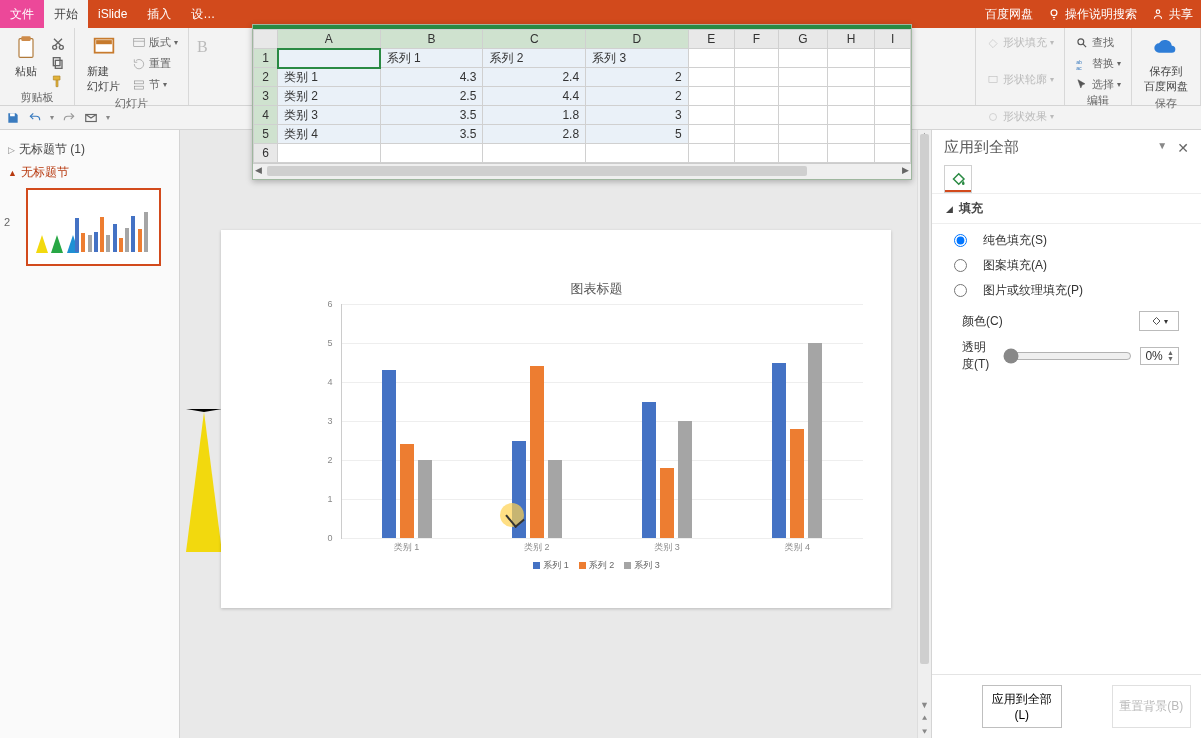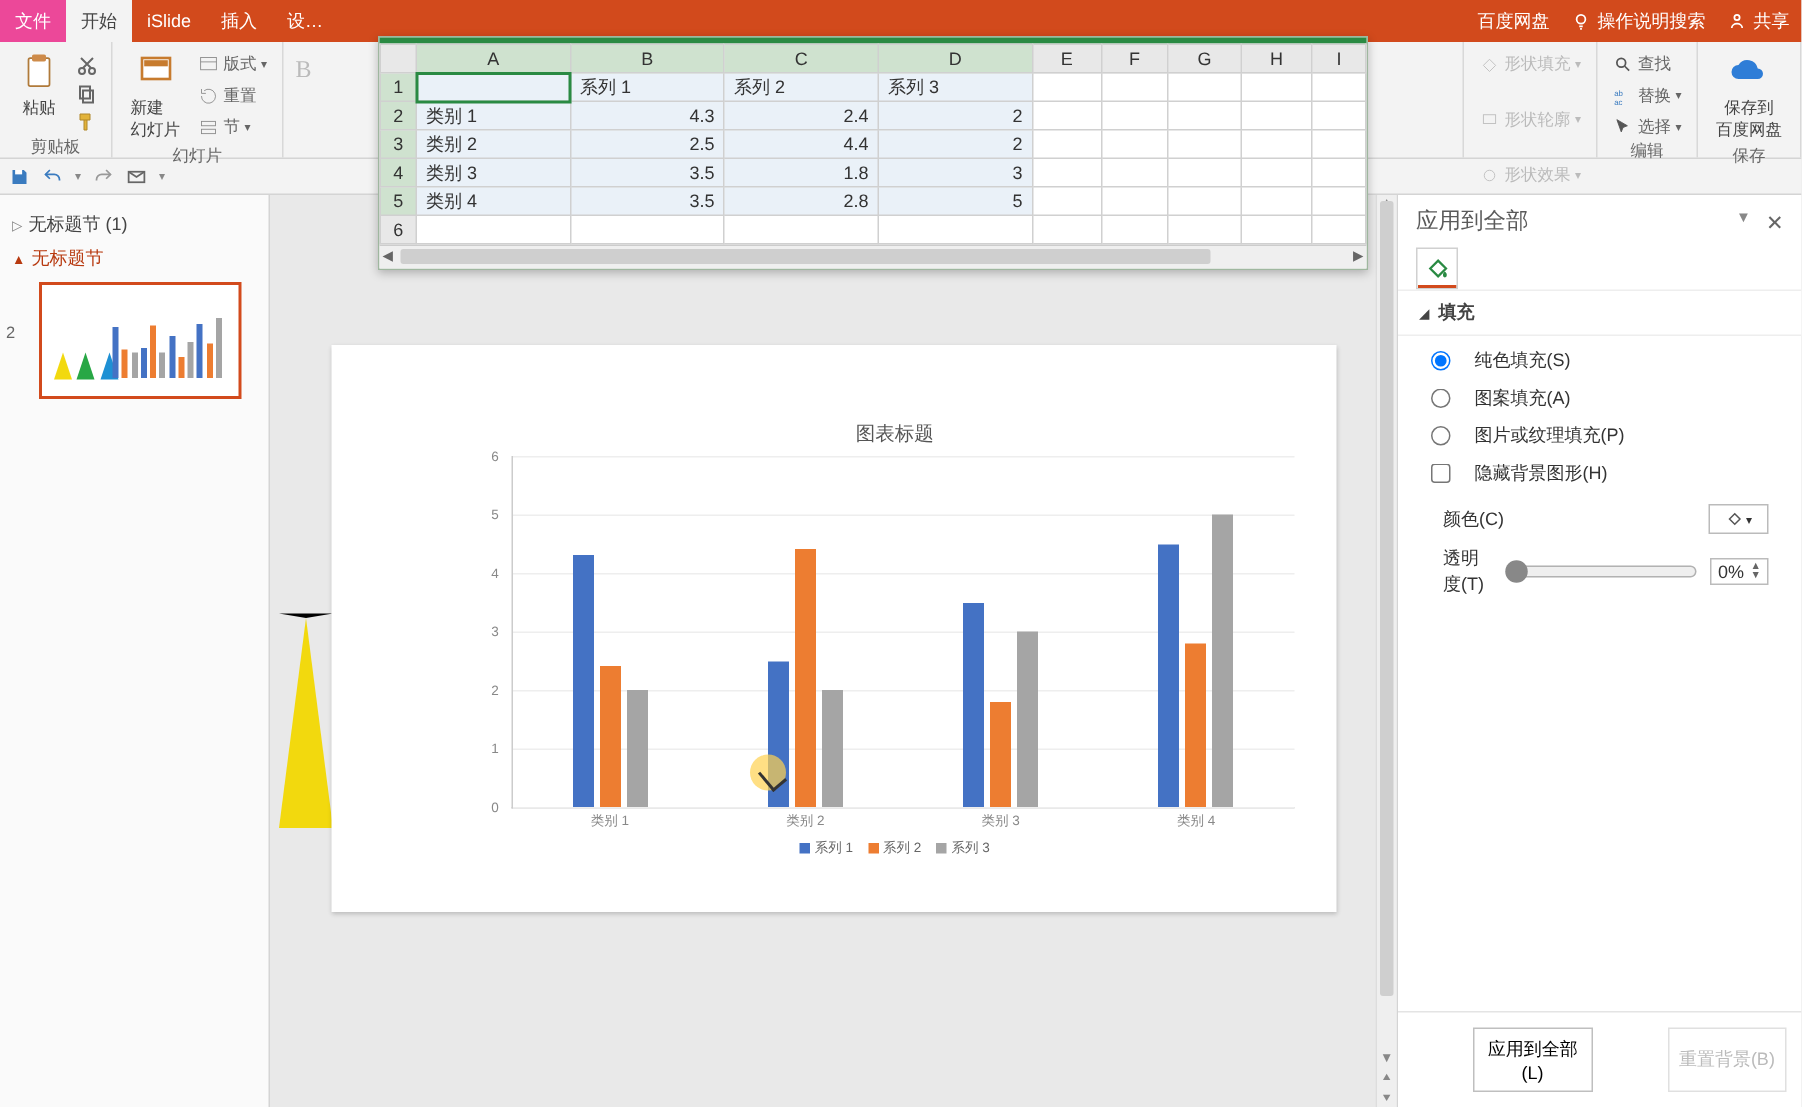--- a/index.html
+++ b/index.html
@@ -526,24 +526,20 @@
           <span>纯色填充(S)</span>
         </label>
       <label>
           <input type="radio" name="fill" style="">
           <span>图案填充(A)</span>
         </label>
       <label>
           <input type="radio" name="fill" style="">
           <span>图片或纹理填充(P)</span>
         </label>
-      <label>
-          <input type="checkbox" style="">
-          <span>隐藏背景图形(H)</span>
-        </label>
     </div>
     <div class="propsrow">
       <span>颜色(C)</span>
       <div class="colorbtn">
         <svg width="12" height="12" viewBox="0 0 24 24" fill="none" stroke="#555" stroke-width="2">
             <path d="M6 12l7-7 7 7-7 7z"></path>
           </svg>
         <span style="font-size:8px">▾</span>
       </div>
     </div>

